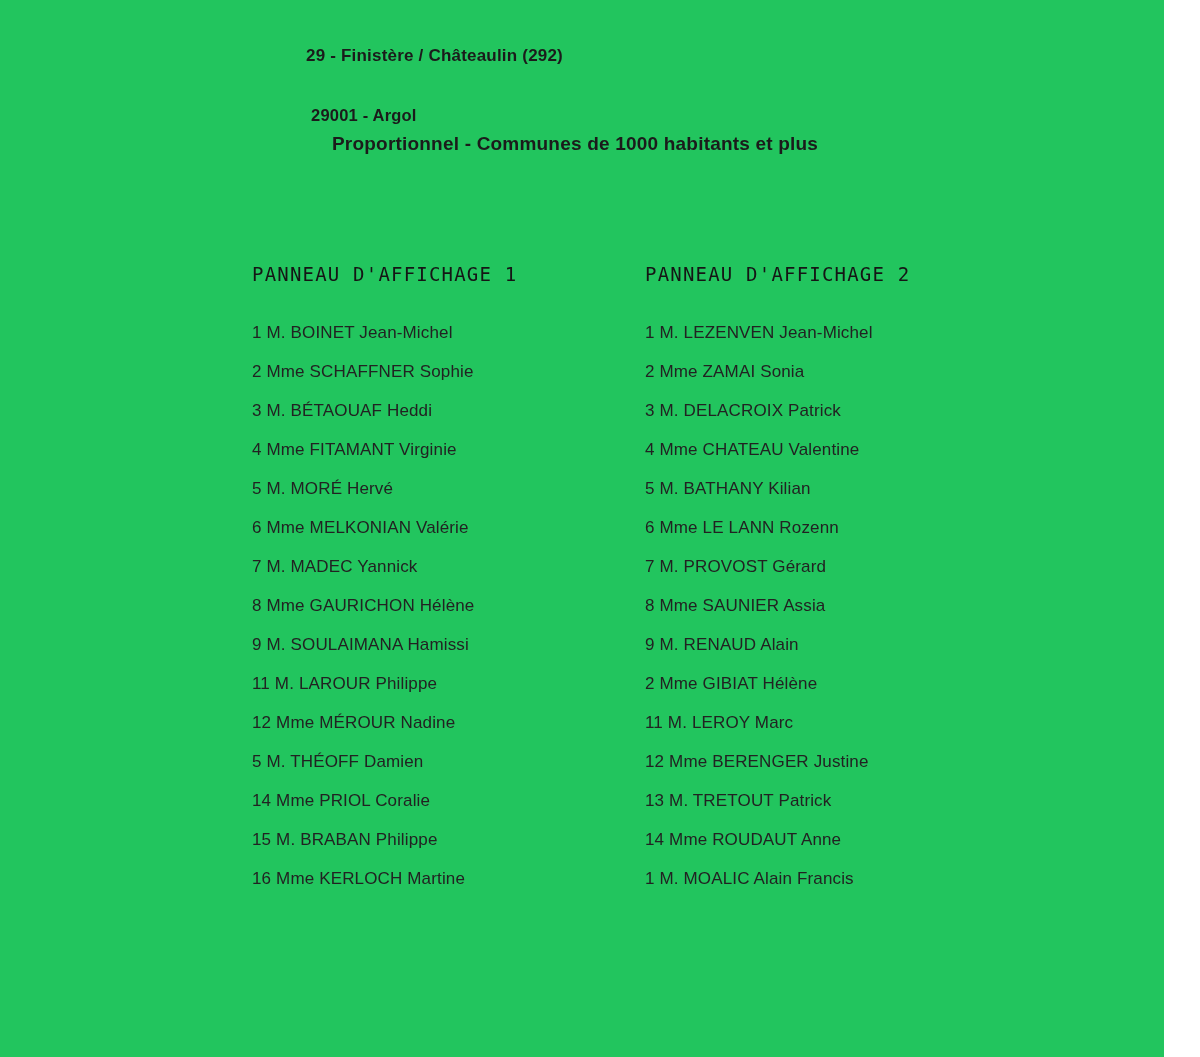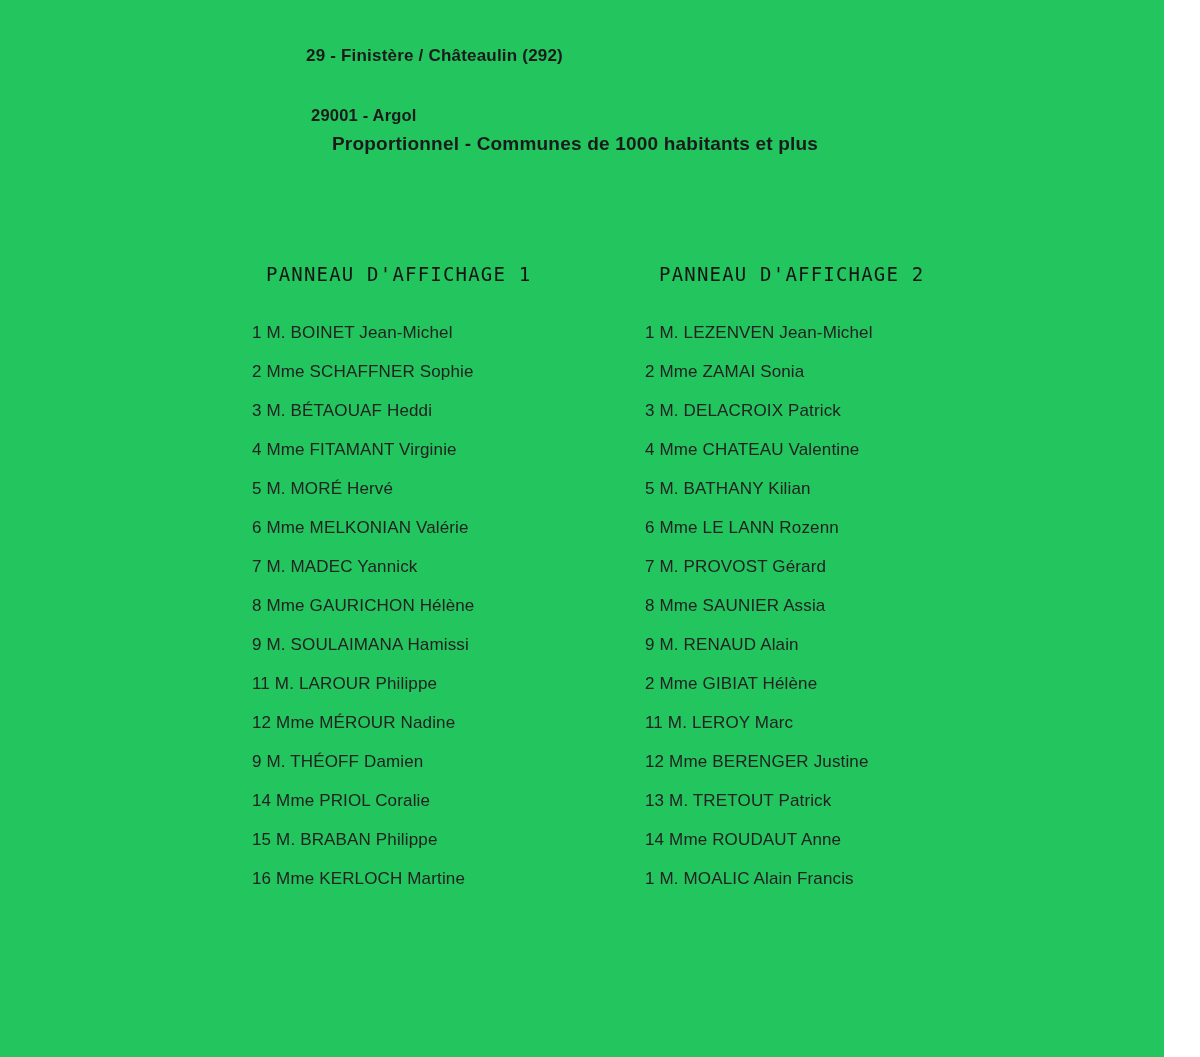--- a/index.html
+++ b/index.html
@@ -47,21 +47,20 @@
   }
   .panel-1 { left: 252px; }
   .panel-2 { left: 645px; }
   .panel-title {
     font-family: "DejaVu Sans Mono", monospace;
     font-size: 19px;
     font-weight: 500;
     letter-spacing: 1.2px;
     white-space: nowrap;
     color: #151515;
-    margin-left: 14px;
   }
   .rows {
     margin-top: 28px;
   }
   .row {
     height: 39px;
     display: flex;
     align-items: center;
     font-size: 17px;
     letter-spacing: 0.15px;
@@ -87,21 +86,21 @@
         <div class="row">2 Mme SCHAFFNER Sophie</div>
         <div class="row">3 M. BÉTAOUAF Heddi</div>
         <div class="row">4 Mme FITAMANT Virginie</div>
         <div class="row">5 M. MORÉ Hervé</div>
         <div class="row">6 Mme MELKONIAN Valérie</div>
         <div class="row">7 M. MADEC Yannick</div>
         <div class="row">8 Mme GAURICHON Hélène</div>
         <div class="row">9 M. SOULAIMANA Hamissi</div>
         <div class="row">11 M. LAROUR Philippe</div>
         <div class="row">12 Mme MÉROUR Nadine</div>
-        <div class="row">9 M. THÉOFF Damien</div>
+        <div class="row">5 M. THÉOFF Damien</div>
         <div class="row">14 Mme PRIOL Coralie</div>
         <div class="row">15 M. BRABAN Philippe</div>
         <div class="row">16 Mme KERLOCH Martine</div>
       </div>
   </div>
 
   <div class="panel panel-2">
     <div class="panel-title">PANNEAU D'AFFICHAGE 2</div>
     <div class="rows">
         <div class="row">1 M. LEZENVEN Jean-Michel</div>

